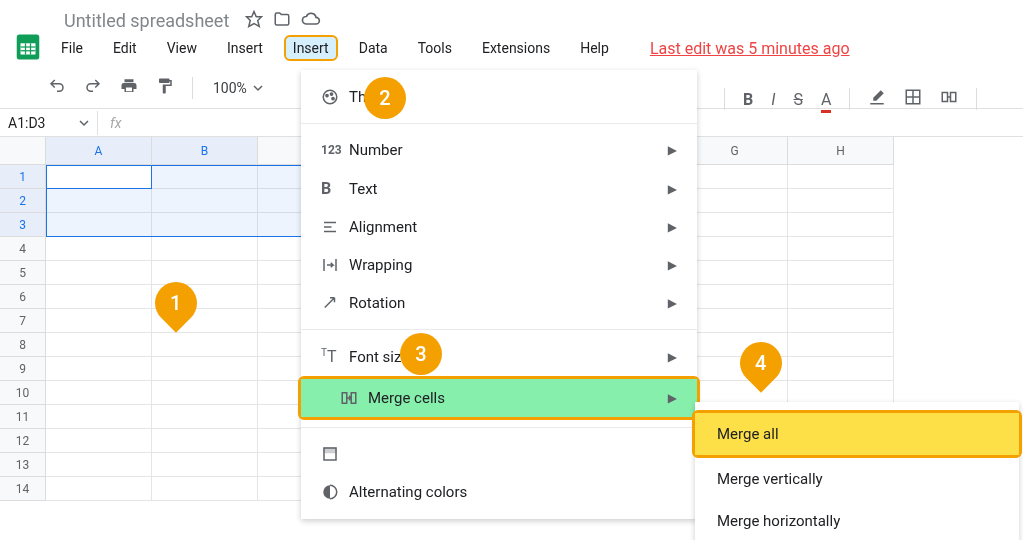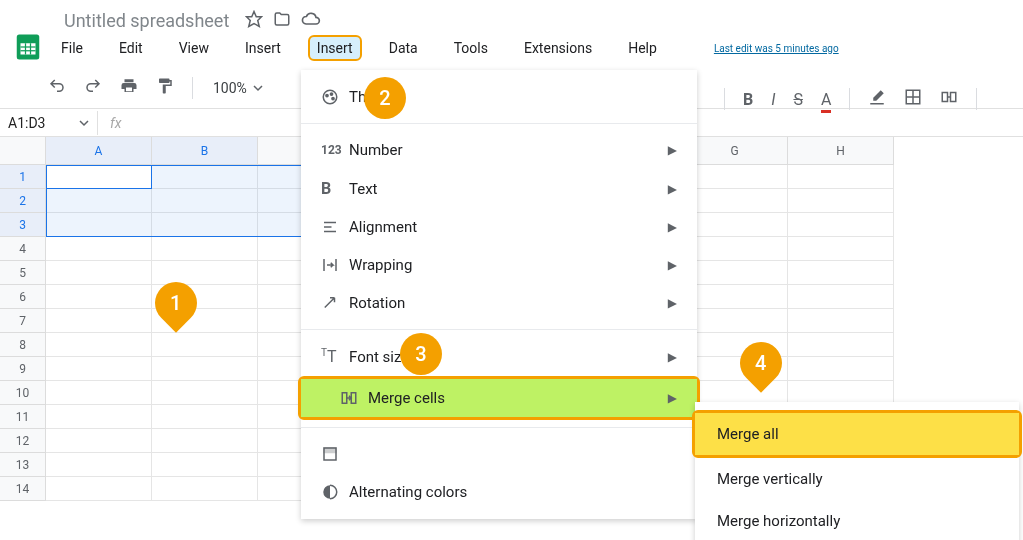--- a/index.html
+++ b/index.html
@@ -5,24 +5,24 @@
     * { box-sizing: border-box; margin: 0; padding: 0; }
     body { font-family: "Google Sans", Roboto, Arial, sans-serif; font-size: 14px; color: #202124; background: #fff; width: 1023px; height: 540px; overflow: hidden; position: relative; }
     
     .header { display: flex; align-items: flex-end; padding: 8px 0 0 8px; }
     .logo { width: 40px; height: 40px; display: flex; align-items: center; justify-content: center; }
     .logo svg { width: 30px; height: 30px; }
     .doc-area { margin-left: 4px; flex: 1; }
     .doc-title-row { display: flex; align-items: center; gap: 10px; padding-left: 6px; }
     .doc-title { font-size: 18px; color: #80868b; padding: 2px 6px; }
     .doc-icon { color: #5f6368; cursor: pointer; }
-    .menubar { display: flex; gap: 18px; padding: 2px 0 6px 0; align-items: center; }
+    .menubar { display: flex; gap: 12px; padding: 2px 0 6px 0; align-items: center; }
     .menu-item { padding: 5px 9px; font-size: 14px; color: #202124; cursor: pointer; border-radius: 4px; }
     .menu-item.active { background: #d6effc; border: 2px solid #f4a000; border-radius: 6px; padding: 3px 7px; }
-    .last-edit { color: #0369a1; text-decoration: underline; margin-left: 30px; font-size: 10px; cursor: pointer; }
+    .last-edit { color: #ef4444; text-decoration: underline; margin-left: 20px; font-size: 16px; cursor: pointer; }
     
     .toolbar { display: flex; align-items: center; padding: 6px 10px 6px 44px; border-bottom: 1px solid #e0e0e0; gap: 10px; height: 42px; }
     .tb-icon { color: #5f6368; cursor: pointer; padding: 4px; }
     .tb-sep { width: 1px; height: 22px; background: #dadce0; margin: 0 4px; }
     .zoom { color: #3c4043; font-size: 14px; padding: 4px 6px; display: flex; align-items: center; gap: 6px; cursor: pointer; }
     .toolbar-right { position: absolute; left: 720px; top: 84px; display: flex; align-items: center; gap: 10px; }
     .toolbar-right .tb-icon { font-size: 16px; }
     
     .namebox-row { display: flex; align-items: center; height: 28px; border-bottom: 1px solid #e0e0e0; }
     .namebox { width: 98px; padding: 4px 8px; font-size: 14px; color: #222; display: flex; align-items: center; justify-content: space-between; border-right: 1px solid #e0e0e0; }
@@ -40,21 +40,21 @@
     .selection-active-cell { position: absolute; left: 46px; top: 28px; width: 106px; height: 24px; background: #fff; border: 1.5px solid #1a73e8; pointer-events: none; }
     .col-h.sel { background: #e8eef9; color: #1a73e8; }
     .row-h.sel { background: #e8eef9; color: #1a73e8; }
     
     .format-menu { position: absolute; left: 301px; top: 70px; width: 396px; background: #fff; box-shadow: 0 2px 6px rgba(0,0,0,0.2); padding: 8px 0; z-index: 50; }
     .fm-item { display: flex; align-items: center; padding: 10px 20px; font-size: 15px; color: #202124; cursor: pointer; position: relative; }
     .fm-icon { width: 28px; color: #5f6368; font-size: 16px; display: flex; }
     .fm-sub { position: absolute; right: 20px; color: #5f6368; font-size: 12px; }
     .fm-divider { height: 1px; background: #e8eaed; margin: 7px 0; }
     .merge-wrap { border: 3px solid #f4a000; border-radius: 6px; margin: 0 -3px; }
-    .merge-wrap .fm-item { background: #bef264; padding-left: 39px; }
+    .merge-wrap .fm-item { background: #86efac; padding-left: 39px; }
     
     .submenu { position: absolute; left: 695px; top: 402px; width: 324px; background: #fff; box-shadow: 0 2px 6px rgba(0,0,0,0.2); padding: 8px 0; z-index: 60; }
     .sub-wrap { border: 3px solid #f4a000; border-radius: 6px; margin: 0 -3px; }
     .sub-wrap .sm-item { background: #fde047; }
     .sm-item { padding: 12px 22px; font-size: 15px; color: #202124; cursor: pointer; }
     
     .badge { position: absolute; width: 42px; height: 42px; background: #f4a000; color: #fff; font-size: 20px; font-weight: 500; display: flex; align-items: center; justify-content: center; z-index: 100; }
     .badge.teardrop { border-radius: 50% 50% 50% 0; transform: rotate(-45deg); }
     .badge.teardrop span { transform: rotate(45deg); }
     .badge.circle { border-radius: 50%; }

